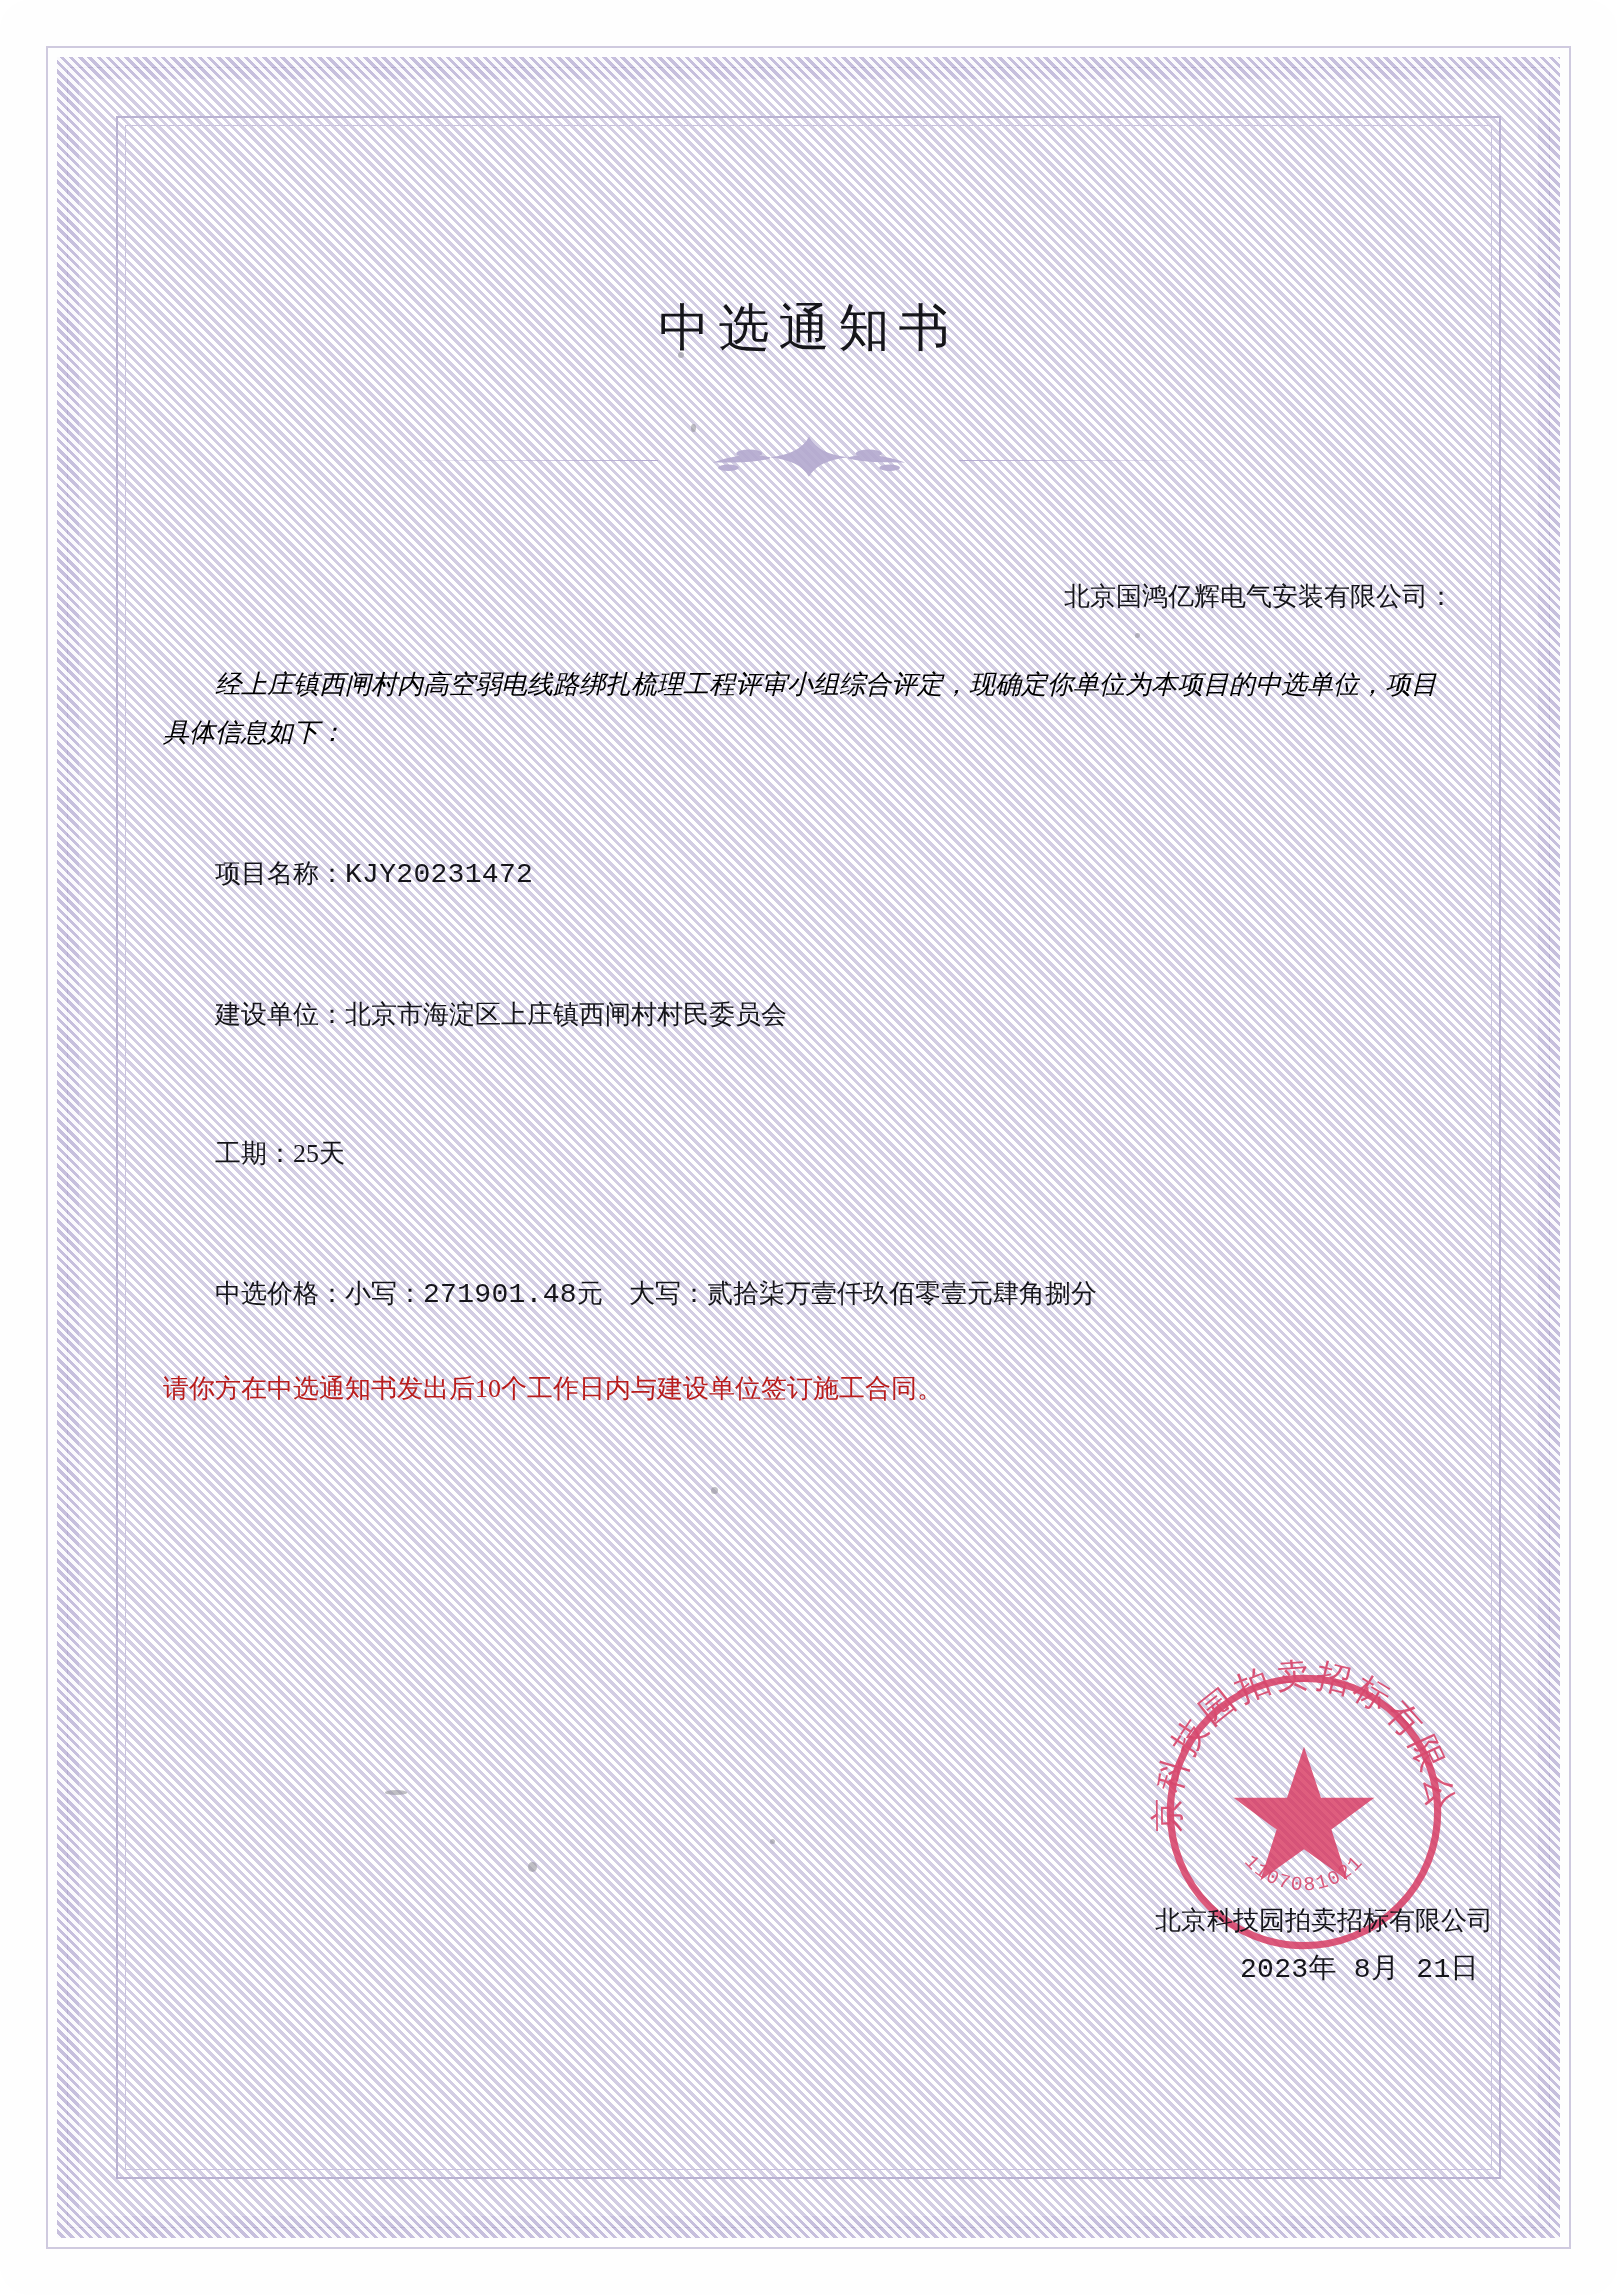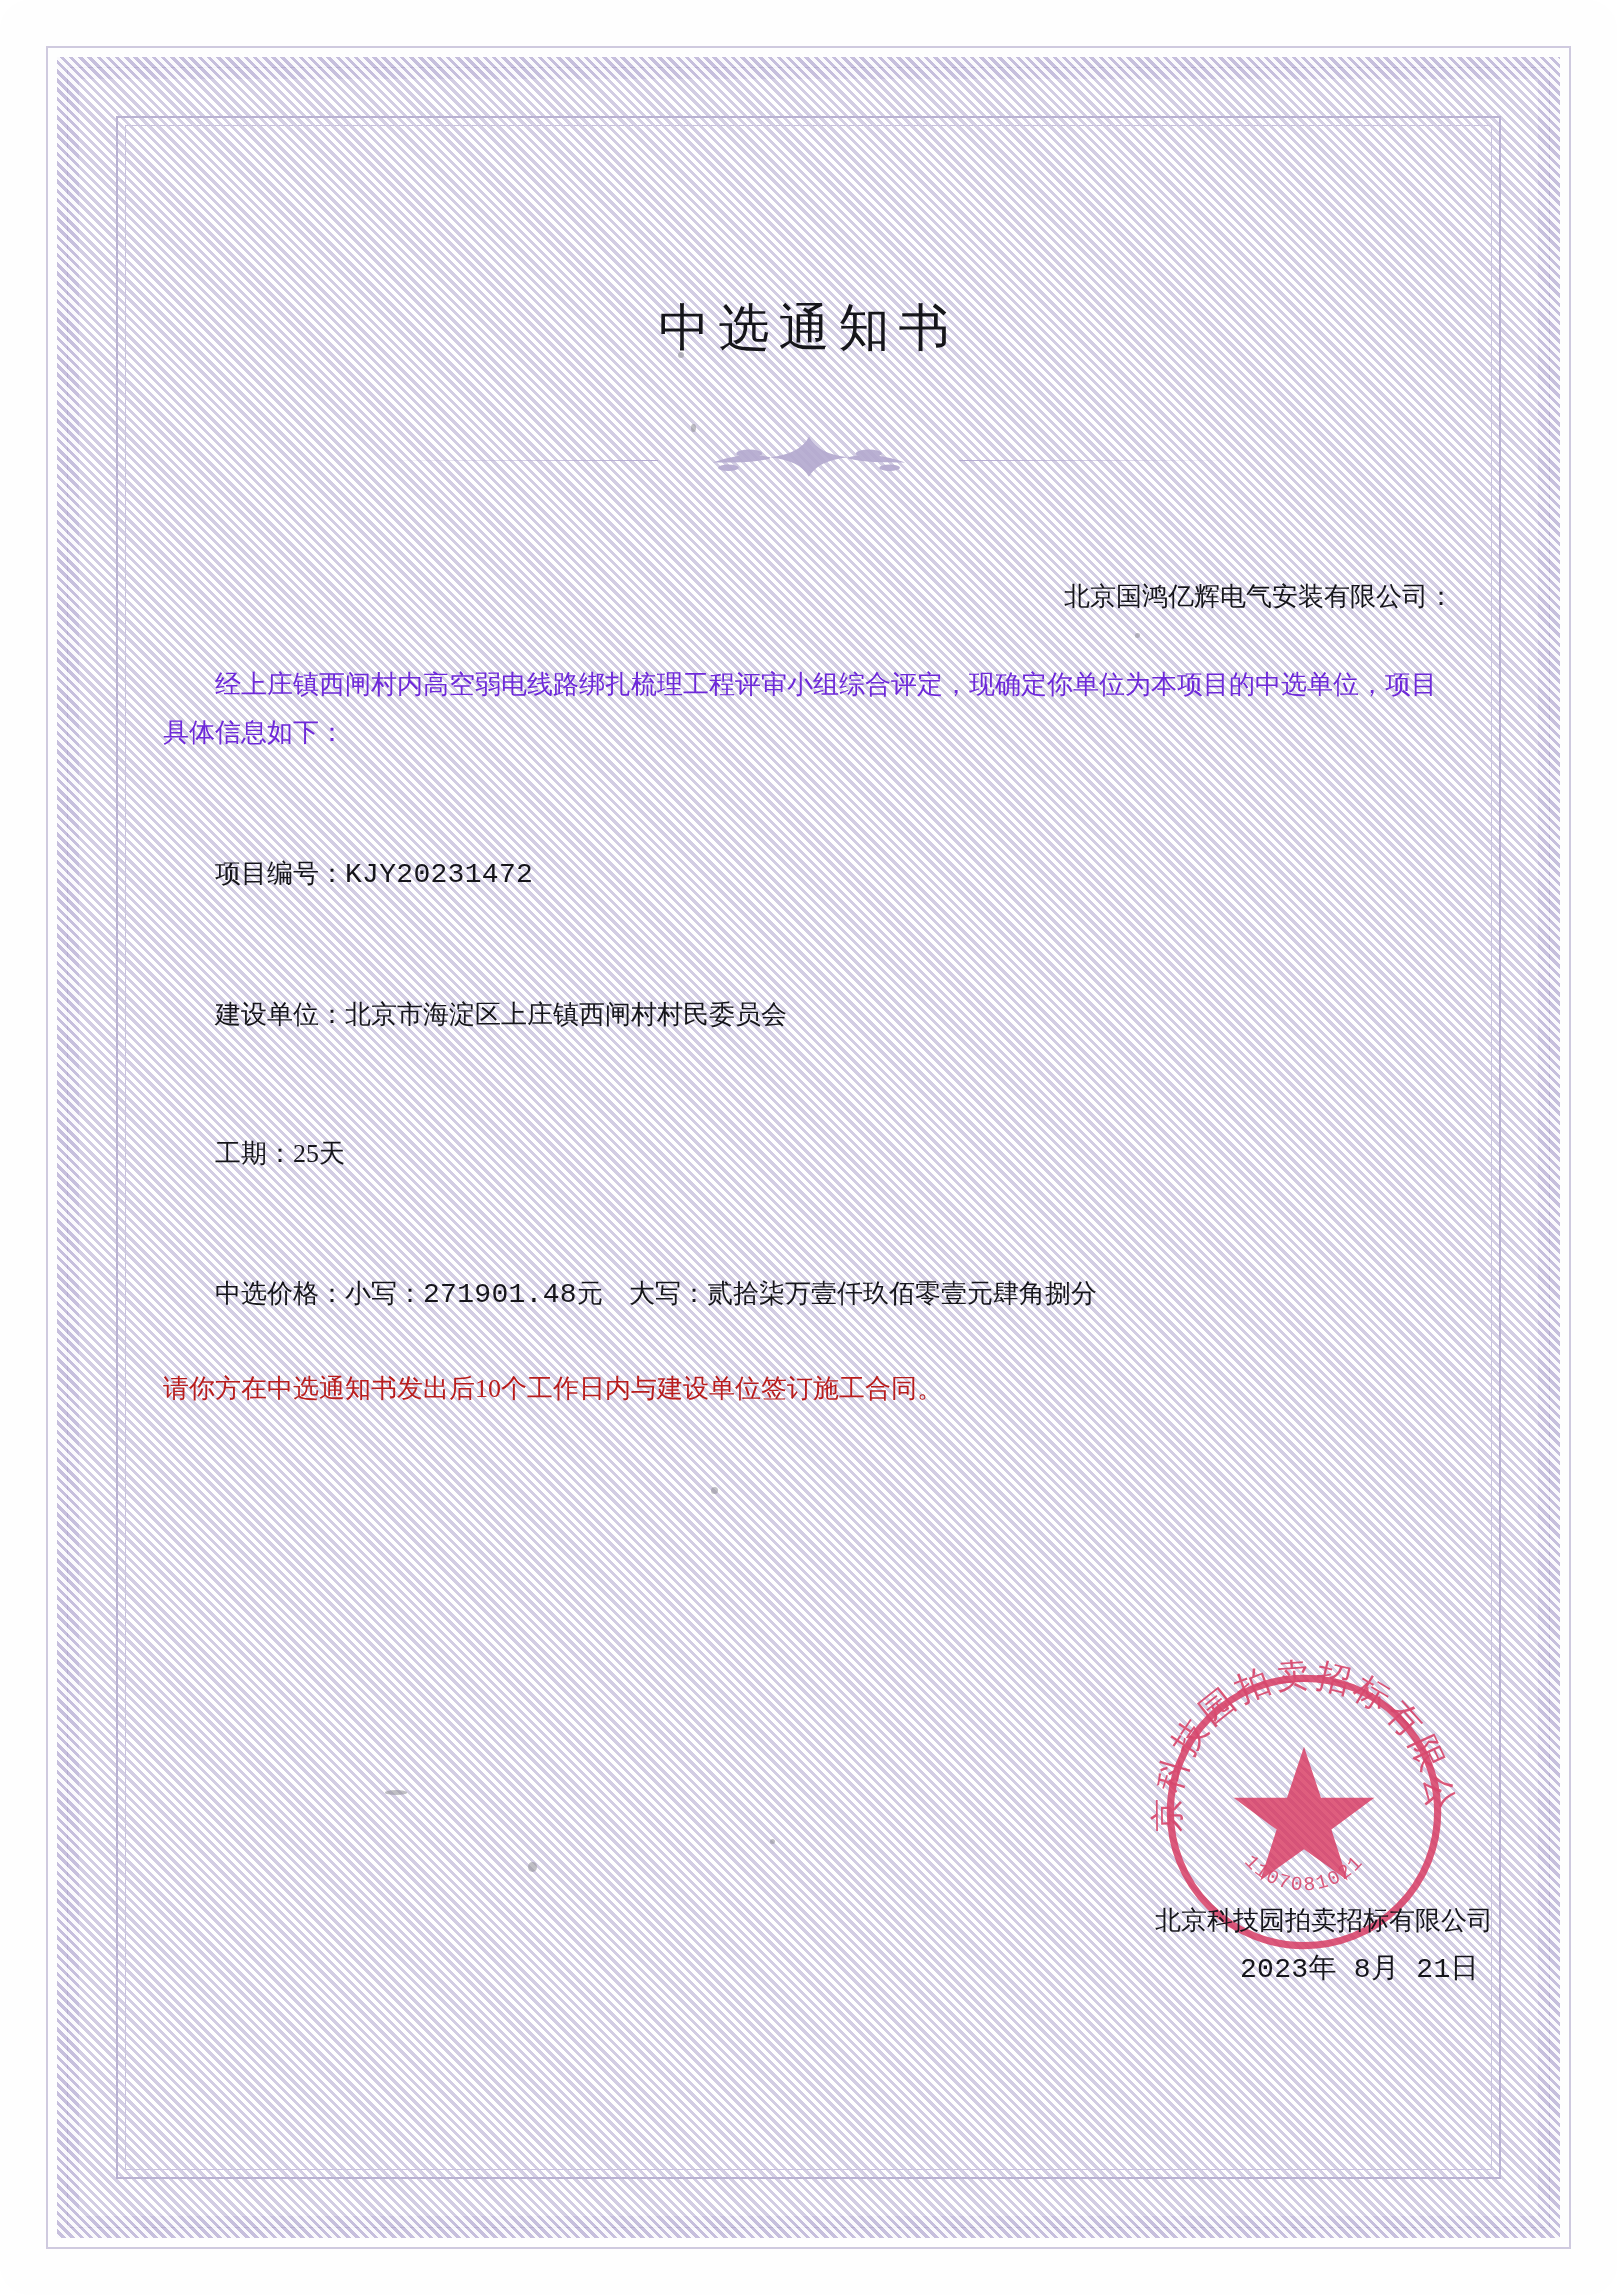--- a/index.html
+++ b/index.html
@@ -121,22 +121,23 @@
     font-size: 26px;
     line-height: 1.6;
     color: #15151a;
     text-align: right;
   }
 
   .para {
     margin-top: 43px;
     font-size: 26px;
     line-height: 1.85;
-    color: #6d28d9;
+    color: #000000;
     text-indent: 52px;
+    font-style: italic;
   }
 
   .fields {
     margin-top: 47px;
     font-size: 26px;
     line-height: 1.78;
     color: #15151a;
   }
   .field-row { white-space: pre; }
   .mono {
@@ -227,21 +228,21 @@
     </div>
 
     <div class="addressee">北京国鸿亿辉电气安装有限公司：</div>
 
     <div class="para">经上庄镇西闸村内高空弱电线路绑扎梳理工程评审小组综合评定，现确定你单位为本项目的中选单位，项目具体信息如下：</div>
 
     <div class="fields">
 
 
       <div class="field-row">
-        <span>项目编号：</span><span class="mono">KJY20231472</span>
+        <span>项目名称：</span><span class="mono">KJY20231472</span>
       </div>
 
       <div class="field-row">
         <span>建设单位：</span><span>北京市海淀区上庄镇西闸村村民委员会</span>
       </div>
 
       <div class="field-row">
         <span>工期：</span><span>25天</span>
       </div>
 

